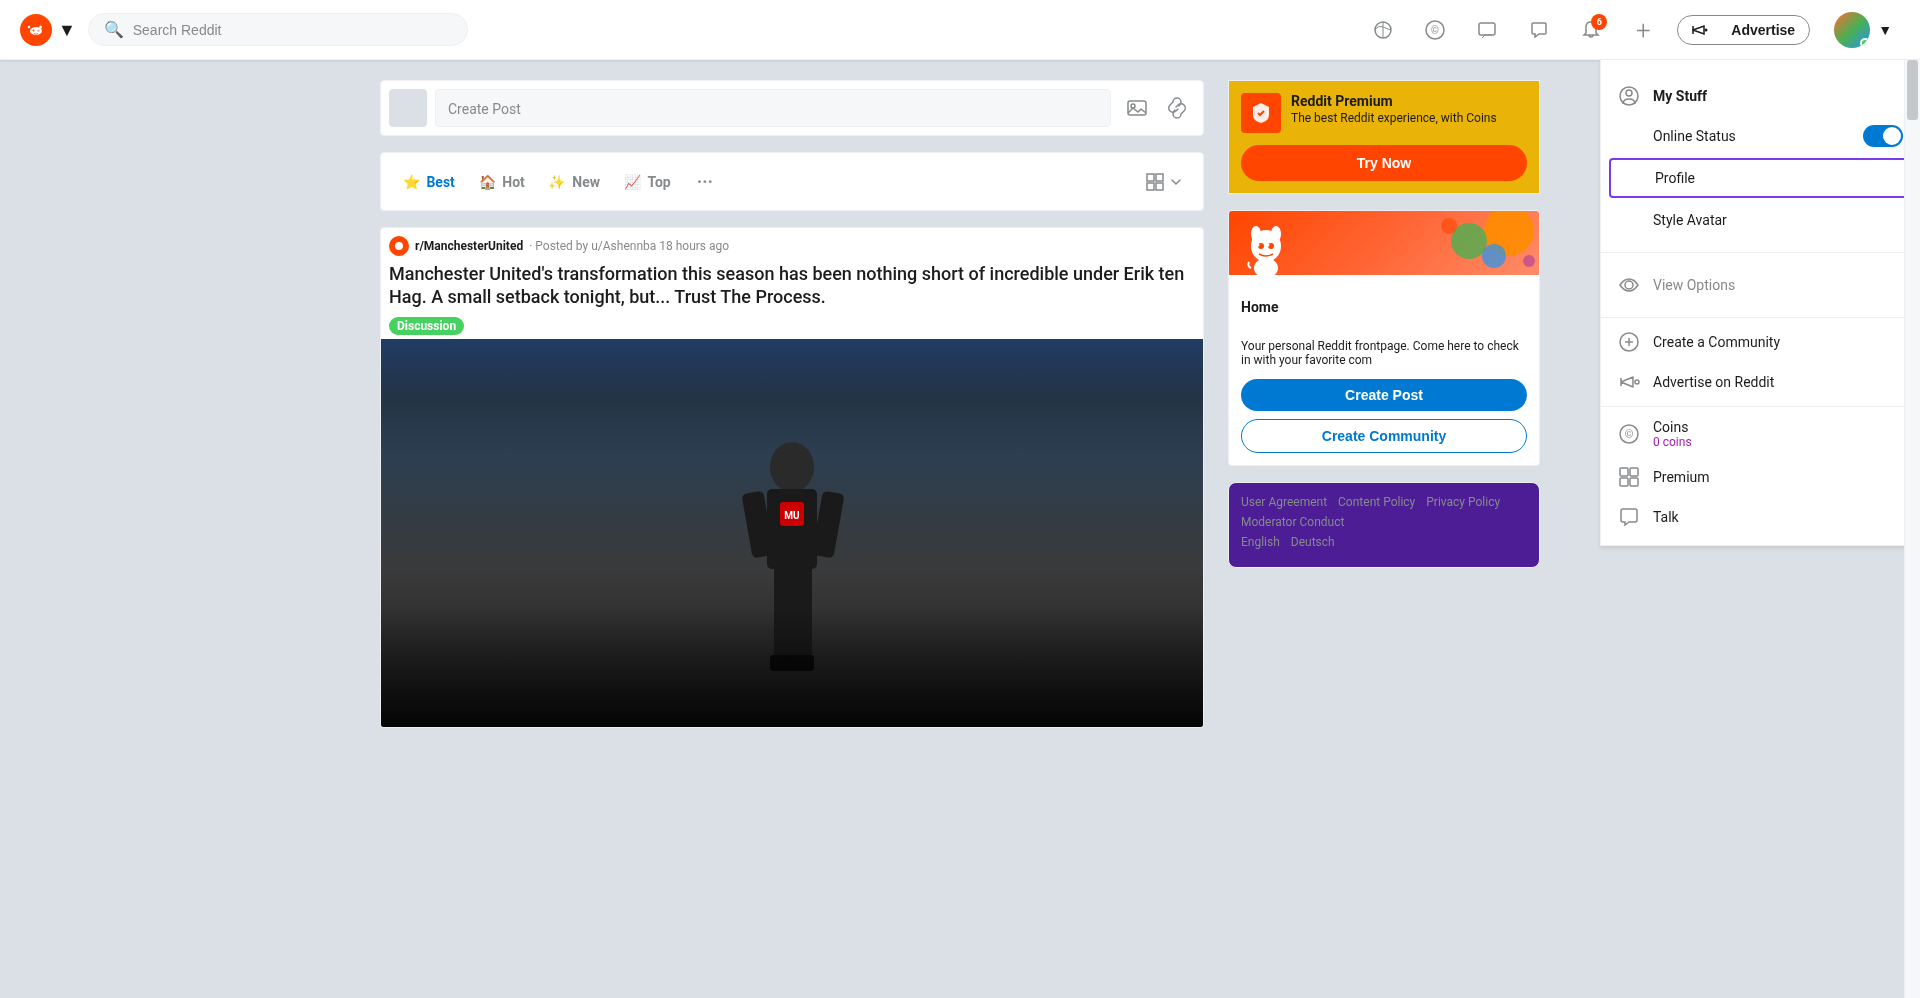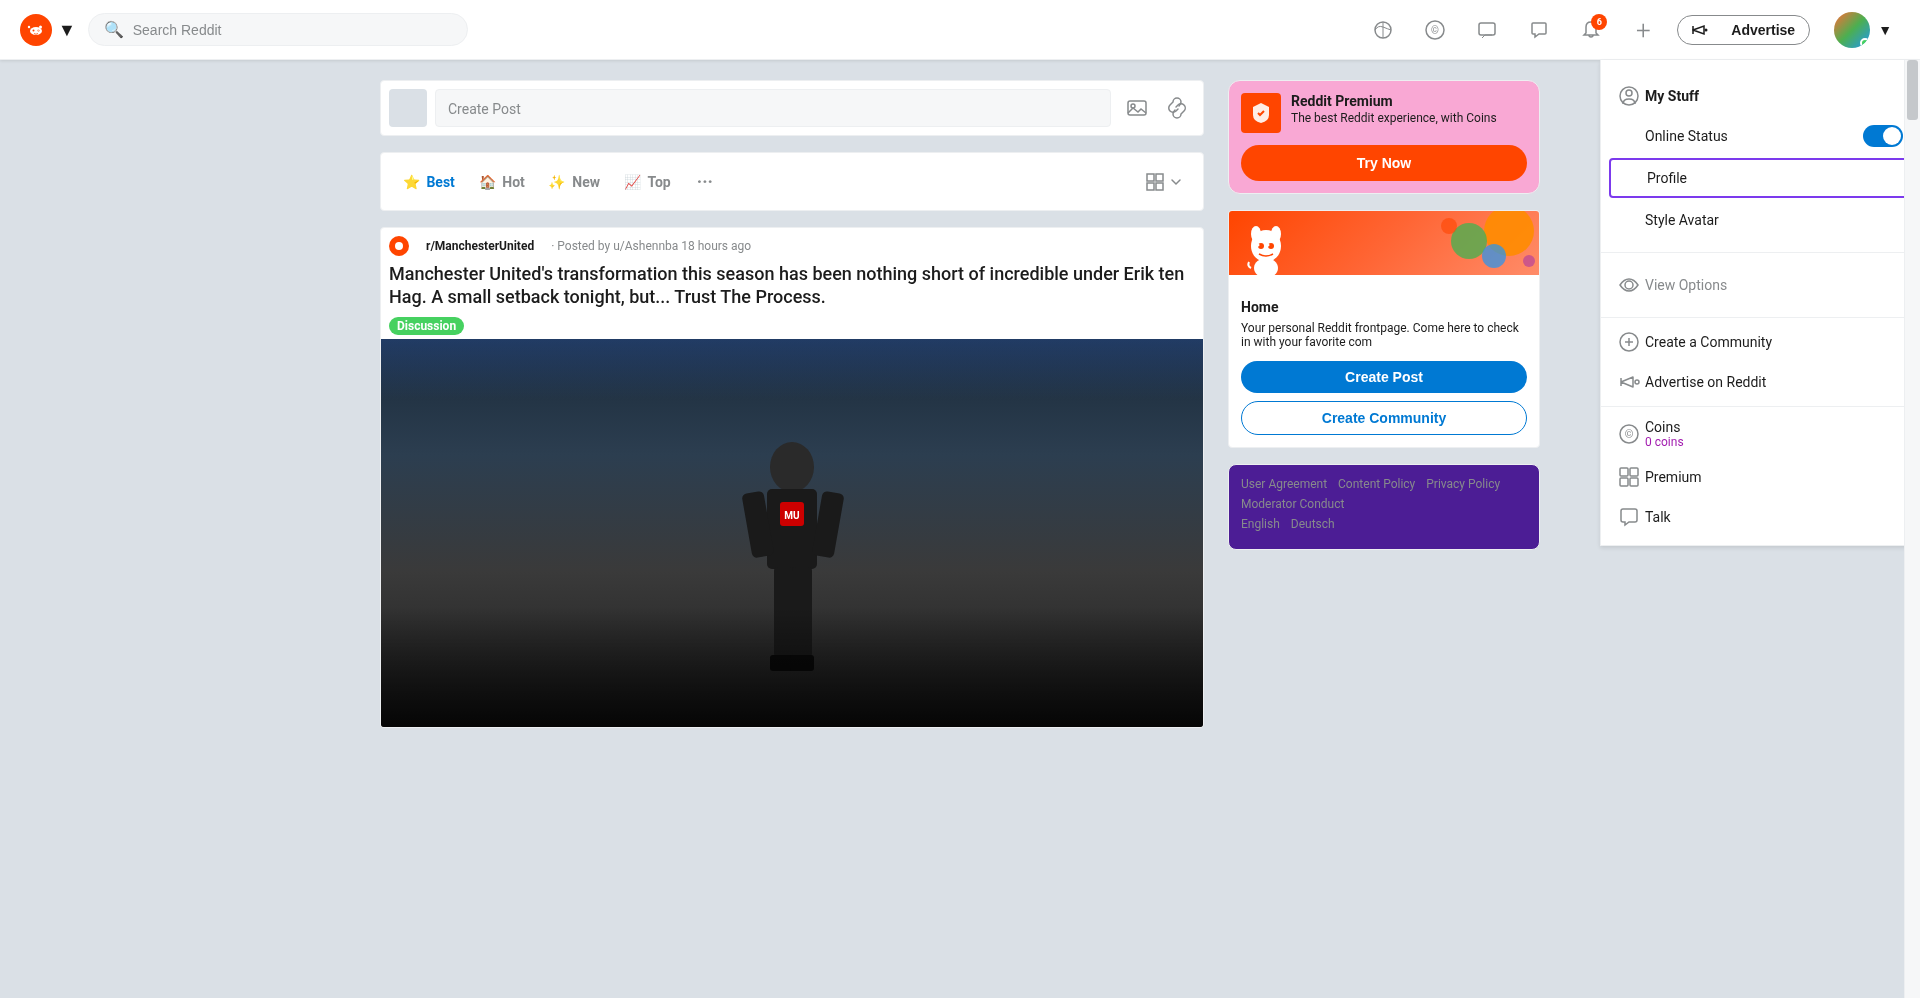--- a/index.html
+++ b/index.html
@@ -67,56 +67,56 @@
       border-radius: 2px; cursor: pointer; font-size: 14px; font-weight: 700; color: #878a8c;
     }
     .sort-item.active { color: #0079d3; }
     .sort-dots { color: #878a8c; padding: 8px; cursor: pointer; font-size: 18px; font-weight: bold; margin-left: 4px; }
     .layout-toggle { margin-left: auto; display: flex; align-items: center; gap: 4px; cursor: pointer; color: #878a8c; font-size: 20px; padding: 4px 8px; border-radius: 2px; }
 
     
     .post-card {
       background: white; border: 1px solid #edeff1; border-radius: 4px; overflow: hidden; cursor: pointer;
     }
-    .post-header { padding: 8px 8px 0; display: flex; align-items: center; gap: 17px; }
+    .post-header { padding: 8px 8px 0; display: flex; align-items: center; gap: 6px; }
     .subreddit-icon { width: 20px; height: 20px; border-radius: 50%; background: #ff4500; display: flex; align-items: center; justify-content: center; color: white; font-size: 10px; }
     .post-meta { font-size: 12px; color: #878a8c; }
     .subreddit-name { font-weight: 700; color: #1c1c1c; font-size: 12px; }
     .post-title { padding: 6px 8px; font-size: 18px; font-weight: 500; color: #1c1c1c; line-height: 1.3; }
     .post-flair { display: inline-block; background: #46d160; color: white; font-size: 12px; padding: 2px 8px; border-radius: 12px; font-weight: 700; margin: 0 8px 4px; }
 
     
     .sidebar { width: 312px; flex-shrink: 0; }
-    .premium-card { background: #f9a8d4; border: 1px solid #edeff1; border-radius: 12px; padding: 12px; margin-bottom: 16px; }
+    .premium-card { background: #eab308; border: 1px solid #edeff1; border-radius: 0; padding: 12px; margin-bottom: 16px; }
     .premium-header { display: flex; align-items: flex-start; gap: 10px; margin-bottom: 12px; }
     .premium-shield { width: 40px; height: 40px; background: #ff4500; border-radius: 4px; display: flex; align-items: center; justify-content: center; color: white; font-size: 18px; }
     .premium-title { font-size: 14px; font-weight: 700; color: #1c1c1c; }
     .premium-desc { font-size: 12px; color: #1c1c1c; margin-top: 2px; }
     .try-now-btn { width: 100%; background: #ff4500; color: white; border: none; border-radius: 20px; padding: 10px; font-size: 14px; font-weight: 700; cursor: pointer; }
 
     .home-card { background: white; border: 1px solid #edeff1; border-radius: 4px; overflow: hidden; margin-bottom: 16px; }
     .home-banner { height: 64px; background: linear-gradient(135deg, #ff4500 0%, #ff6534 50%, #ff8c69 100%); position: relative; overflow: hidden; }
     .home-content { padding: 12px; }
-    .home-title { font-size: 14px; font-weight: 700; color: #1c1c1c; margin-bottom: 6px; }
+    .home-title { font-size: 14px; font-weight: 700; color: #1c1c1c; margin-bottom: 24px; }
     .home-desc { font-size: 12px; color: #1c1c1c; margin-bottom: 12px; }
     .create-post-btn { width: 100%; background: #0079d3; color: white; border: none; border-radius: 20px; padding: 8px; font-size: 14px; font-weight: 700; cursor: pointer; margin-bottom: 8px; }
     .create-community-btn { width: 100%; background: white; color: #0079d3; border: 1px solid #0079d3; border-radius: 20px; padding: 8px; font-size: 14px; font-weight: 700; cursor: pointer; }
 
     .footer-links { background: #4c1d95; border: 1px solid #edeff1; border-radius: 8px; padding: 12px; font-size: 12px; color: #878a8c; }
     .footer-links a { color: #878a8c; text-decoration: none; margin-right: 8px; display: inline-block; margin-bottom: 6px; }
     .dropdown-menu {
       position: fixed; top: 60px; right: 0; width: 320px; background: white;
       border: 1px solid #edeff1; border-top: none; z-index: 300;
       box-shadow: 0 2px 4px rgba(0,0,0,0.1); overflow-y: auto; max-height: 938px;
       padding: 8px 0;
     }
     .dropdown-section { padding: 8px 0; }
     .dropdown-divider { height: 1px; background: #edeff1; margin: 4px 0; }
     .dropdown-item {
-      display: flex; align-items: center; gap: 4px; padding: 8px 16px;
+      display: flex; align-items: center; gap: 12px; padding: 8px 16px;
       cursor: pointer; font-size: 14px; color: #1c1c1c; min-height: 40px;
     }
     .dropdown-item.highlighted {
       border: 2px solid #7c3aed; border-radius: 4px; margin: 2px 8px; padding: 6px 8px;
     }
     .dropdown-item-icon { width: 24px; height: 24px; display: flex; align-items: center; justify-content: center; flex-shrink: 0; font-size: 18px; color: #878a8c; }
     .dropdown-item-text { flex: 1; }
     .dropdown-item-label { font-size: 14px; color: #1c1c1c; font-weight: 400; }
     .dropdown-item-sublabel { font-size: 12px; color: #a21caf; }
     .toggle-switch {

